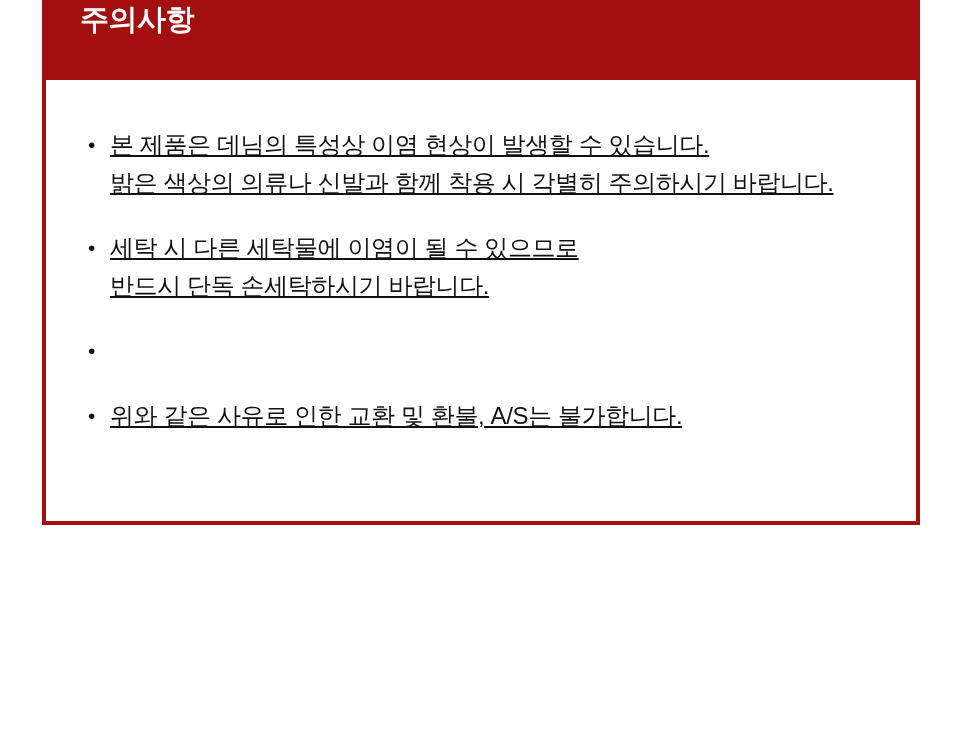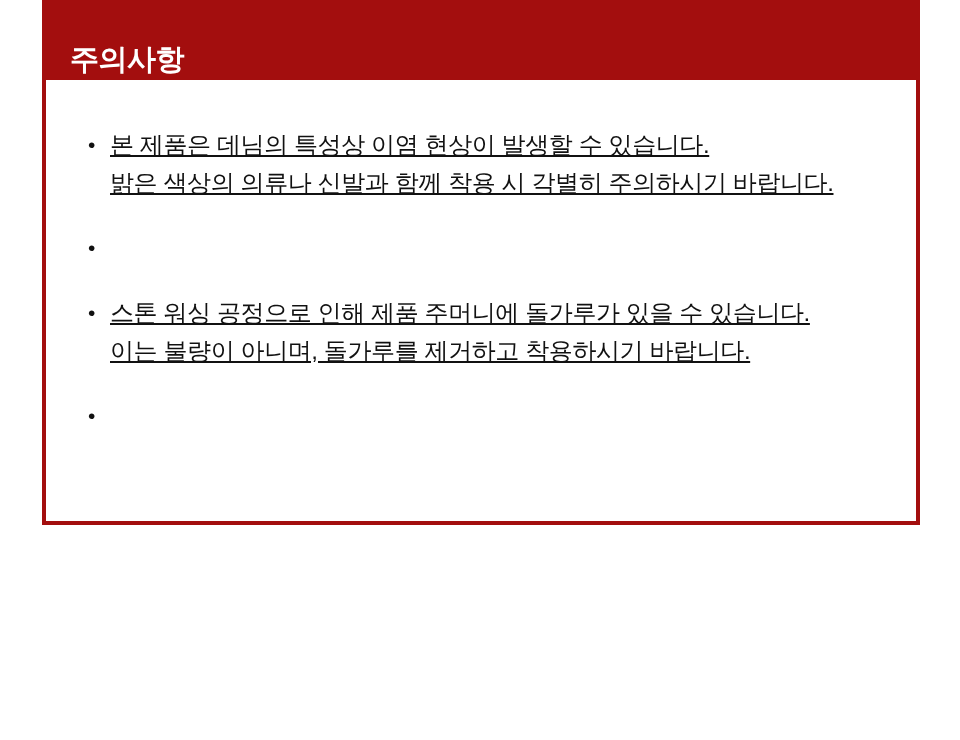--- a/index.html
+++ b/index.html
@@ -14,22 +14,22 @@
   .notice-panel {
     position: absolute;
     left: 42px;
     top: 0;
     width: 878px;
   }
   .notice-header {
     background: #A30E0E;
     height: 80px;
     display: flex;
-    align-items: flex-end;
-    padding-left: 28px;
+    align-items: flex-start;
+    padding-left: 38px;
   }
   .notice-title {
     color: #ffffff;
     font-size: 29px;
     font-weight: 700;
     letter-spacing: -0.5px;
   }
   .notice-body {
     background: #ffffff;
     border: 4px solid #A30E0E;
@@ -74,24 +74,25 @@
   </div>
   <div class="notice-body">
     <ul class="notice-list">
       <li class="notice-item">
         <span class="bullet">•</span>
         <span class="item-text">본 제품은 데님의 특성상 이염 현상이 발생할 수 있습니다.
 밝은 색상의 의류나 신발과 함께 착용 시 각별히 주의하시기 바랍니다.</span>
       </li>
       <li class="notice-item">
         <span class="bullet">•</span>
+        <span class="item-text">세탁 시 다른 세탁물에 이염이 될 수 있으므로
+반드시 단독 손세탁하시기 바랍니다.</span>
       </li>
       <li class="notice-item">
         <span class="bullet">•</span>
-        <span class="item-text">스톤 워싱 공정으로 인해 제품 주머니에 돌가루가 있을 수 있습니다.
-이는 불량이 아니며, 돌가루를 제거하고 착용하시기 바랍니다.</span>
       </li>
       <li class="notice-item">
         <span class="bullet">•</span>
+        <span class="item-text">위와 같은 사유로 인한 교환 및 환불, A/S는 불가합니다.</span>
       </li>
     </ul>
   </div>
 </div>
 
 </body></html>

